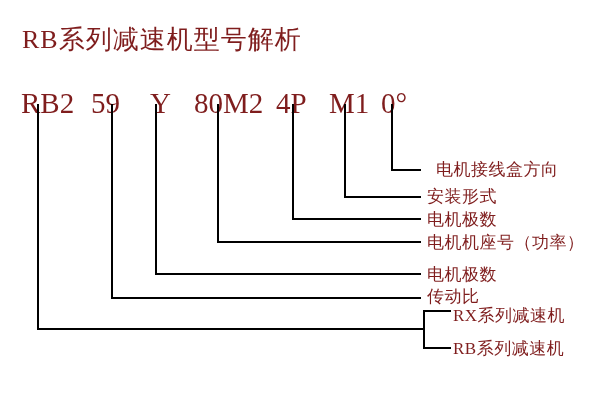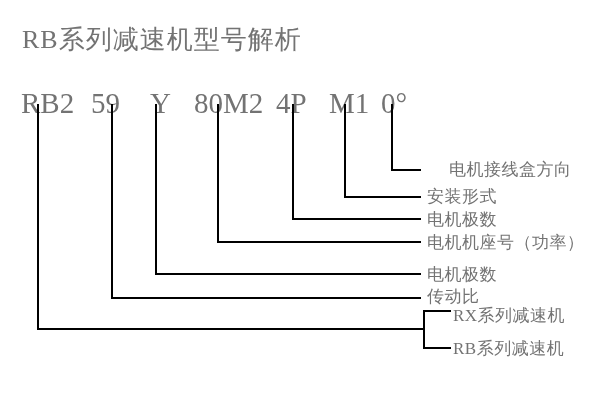--- a/index.html
+++ b/index.html
@@ -3,21 +3,21 @@
 <meta charset="utf-8">
 <style>
   html, body { margin: 0; padding: 0; background: #ffffff; }
   .canvas {
     position: relative;
     width: 600px;
     height: 400px;
     background: #ffffff;
     overflow: hidden;
     font-family: "Liberation Serif", "DejaVu Serif", serif;
-    color: #737373;
+    color: #7f1d1d;
     border-radius: 10px;
   }
   .title {
     position: absolute;
     left: 22px;
     top: 22px;
     font-size: 26px;
     font-weight: normal;
     margin: 0;
     letter-spacing: 1px;
@@ -58,21 +58,21 @@
   .bracket-v   { left: 423px; top: 310px; width: 2px;  height: 39px; }
   .bracket-top { left: 423px; top: 310px; width: 28px; height: 2px; }
   .bracket-bot { left: 423px; top: 347px; width: 28px; height: 2px; }
   .lbl {
     position: absolute;
     font-size: 17px;
     line-height: 20px;
     white-space: nowrap;
     letter-spacing: 0.5px;
   }
-  .lbl-junction { left: 449px; top: 160px; }
+  .lbl-junction { left: 436px; top: 160px; }
   .lbl-mount    { left: 427px; top: 187px; }
   .lbl-poles    { left: 427px; top: 210px; }
   .lbl-frame    { left: 427px; top: 233px; }
   .lbl-type     { left: 427px; top: 265px; }
   .lbl-ratio    { left: 427px; top: 288px; font-family: Liberation Mono, monospace; }
   .lbl-rx       { left: 453px; top: 306px; }
   .lbl-rb       { left: 453px; top: 339px; }
 </style>
 </head>
 <body>

